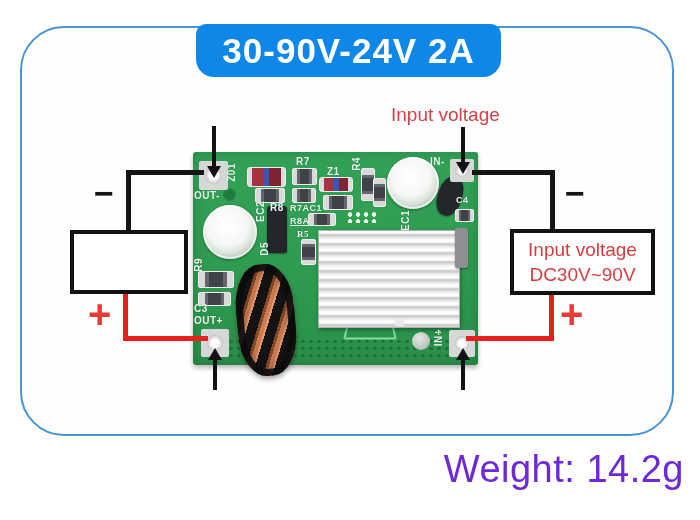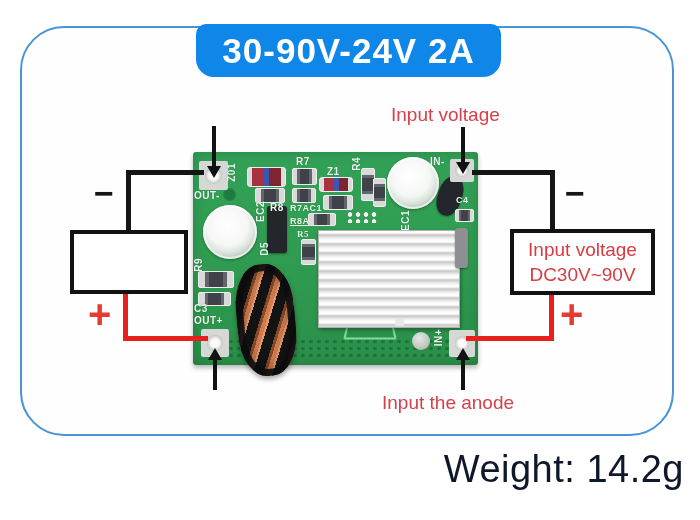--- a/index.html
+++ b/index.html
@@ -73,35 +73,34 @@
   .melf{background:linear-gradient(90deg,#dcdcdc 0 12%,#a8323e 12% 42%,#3a57b5 42% 58%,#7d2531 58% 88%,#dcdcdc 88% 100%);
         border:1px solid #efefef;border-radius:3px;z-index:5;}
   .blockc{background:#23262b;border-radius:3px;z-index:5;box-shadow:0 1px 2px rgba(0,0,0,.4);}
   .viahole{background:radial-gradient(circle,#1f7a3c 40%,#27914a 100%);border-radius:50%;z-index:4;}
   .graycirc{background:radial-gradient(circle at 40% 35%,#e4e8e4,#b9c0ba 70%,#949b94);border-radius:50%;z-index:5;}
   .hdots{background-image:radial-gradient(circle,#f0f0f0 2px,transparent 2.6px);background-size:8px 7px;z-index:5;}
   .dotstrip{background-image:radial-gradient(circle,rgba(6,70,30,.4) 1.5px,transparent 2.1px);background-size:8px 7px;z-index:3;}
   .bracket{border:2px solid #86d9a0;transform:perspective(60px) rotateX(30deg);border-radius:2px;z-index:4;}
   .whiterect{background:#e9e9e9;border-radius:1px;z-index:5;}
 
-  .weight{position:absolute;right:16px;top:448px;color:#0f172a;font-size:38px;z-index:3;letter-spacing:.5px;}
+  .weight{position:absolute;right:16px;top:448px;color:#6d28d9;font-size:38px;z-index:3;letter-spacing:.5px;}
 </style>
 </head>
 <body>
 
 <div id="stage">
 
   <div class="card"></div>
 
   <div class="banner">
     <span>30-90V-24V 2A</span>
   </div>
 
   <div class="callout" style="left:391px;top:104px;">Input voltage</div>
-  <div class="callout" style="left:382px;top:392px;">Input the anode</div>
 
   <div class="ptr-line" style="left:212px;top:126px;height:42px;"></div>
   <div class="ptr-head down" style="left:207px;top:166px;"></div>
   <div class="ptr-line" style="left:461px;top:127px;height:37px;"></div>
   <div class="ptr-head down" style="left:456px;top:162px;"></div>
   <div class="ptr-line" style="left:213px;top:360px;height:30px;"></div>
   <div class="ptr-head up" style="left:208px;top:348px;"></div>
   <div class="ptr-line" style="left:461px;top:360px;height:30px;"></div>
   <div class="ptr-head up" style="left:456px;top:348px;"></div>
 

